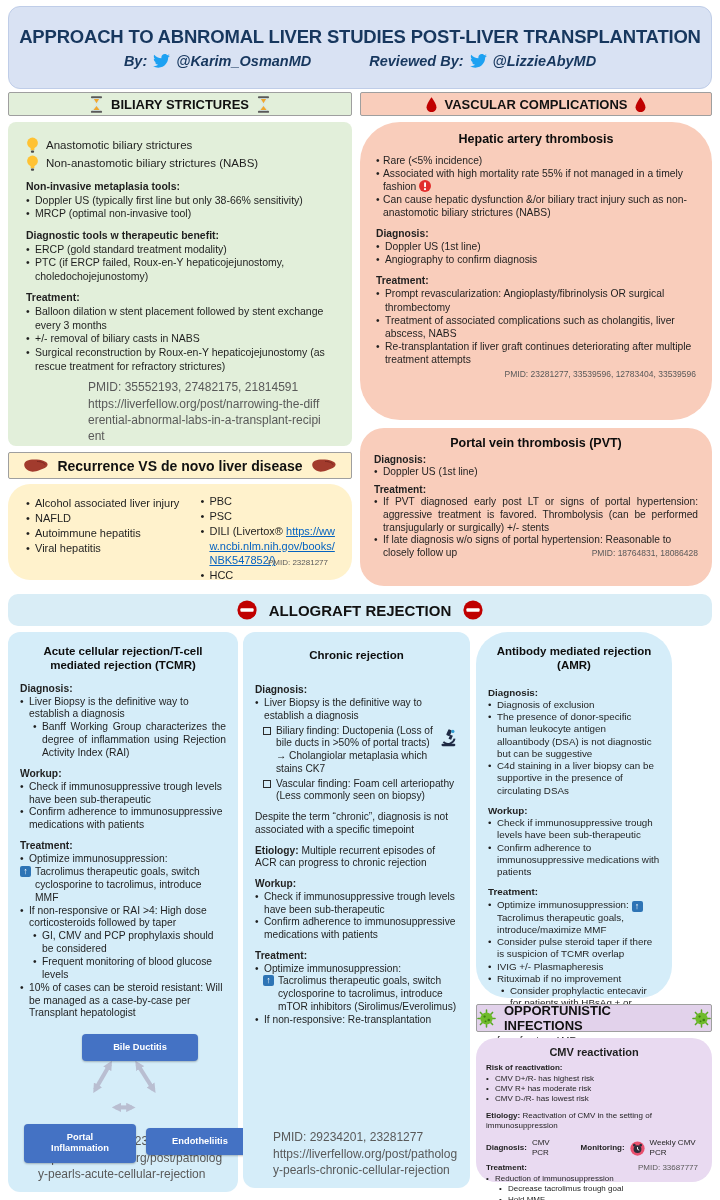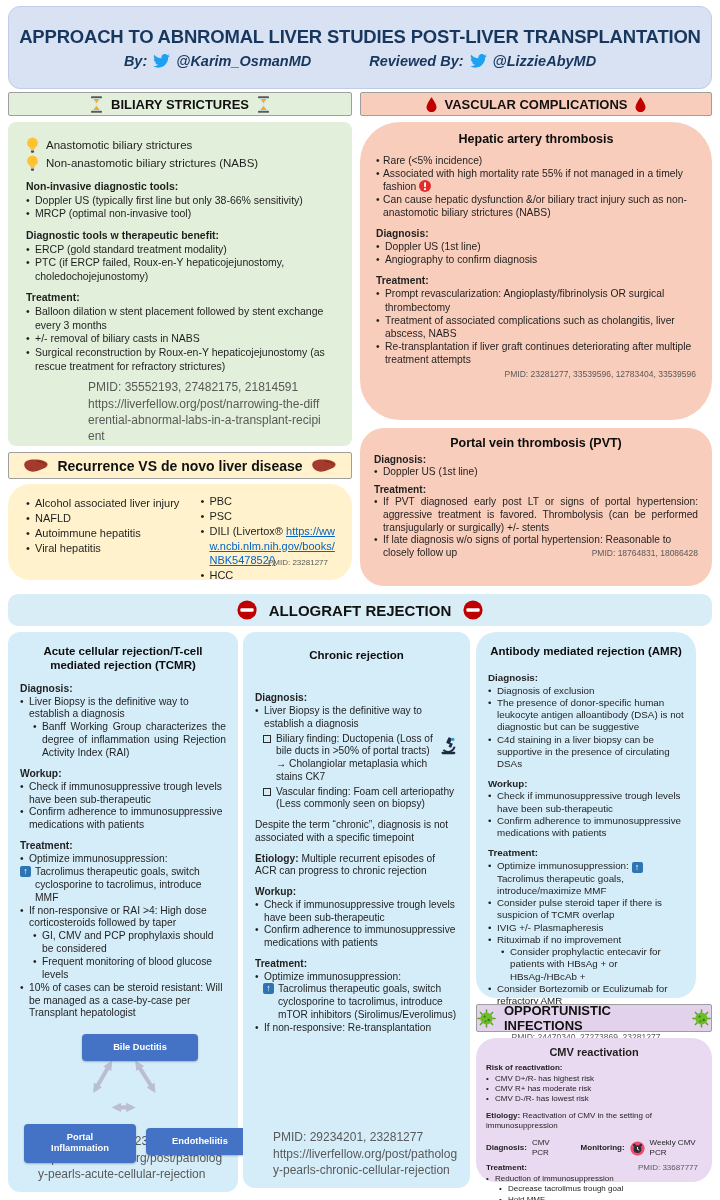--- a/index.html
+++ b/index.html
@@ -201,21 +201,21 @@
         </svg>
       <span>Anastomotic biliary strictures</span>
     </div>
     <div class="bulb-row">
       <svg class="ic ic-bulb">
           <use href="#i-bulb"></use>
         </svg>
       <span>Non-anastomotic biliary strictures (NABS)</span>
     </div>
 
-    <div class="h mt">Non-invasive diagnostic tools:</div>
+    <div class="h mt">Non-invasive metaplasia tools:</div>
     <div class="b">Doppler US (typically first line but only 38-66% sensitivity)</div>
     <div class="b">MRCP (optimal non-invasive tool)</div>
 
     <div class="h mt">Diagnostic tools w therapeutic benefit:</div>
     <div class="b">ERCP (gold standard treatment modality)</div>
     <div class="b">PTC (if ERCP failed, Roux-en-Y hepaticojejunostomy, choledochojejunostomy)</div>
 
     <div class="h mt">Treatment:</div>
     <div class="b">Balloon dilation w stent placement followed by stent exchange every 3 months</div>
     <div class="b">+/- removal of biliary casts in NABS</div>
@@ -348,21 +348,21 @@
       <div class="dbox" style="left:126px;top:98px;width:72px;">Endotheliitis</div>
     </div>
 
     <div class="footer" style="margin-top:auto;padding-left:18px;">
       <div>PMID: 29234201, 23281277</div>
       <div style="word-break:break-all;">https://liverfellow.org/post/pathology-pearls-acute-cellular-rejection</div>
     </div>
   </div>
 
   <div class="abs panel blue-col sizes-col2" style="left:243px;top:632px;width:227px;height:556px;">
-    <div class="col-title" style="margin-top:4px;margin-bottom:30px;">Chronic rejection</div>
+    <div class="col-title" style="margin-top:4px;margin-bottom:22px;">Chronic rejection</div>
 
     <div class="h">Diagnosis:</div>
     <div class="b">Liver Biopsy is the definitive way to establish a diagnosis</div>
     <div class="chk chk-micro">
       <span class="chkbox"></span>
       <span>Biliary finding: Ductopenia (Loss of bile ducts in &gt;50% of portal tracts) → Cholangiolar metaplasia which stains CK7</span>
       <svg class="ic ic-micro">
           <use href="#i-micro"></use>
         </svg>
     </div>
@@ -389,21 +389,21 @@
       <span>Tacrolimus therapeutic goals, switch cyclosporine to tacrolimus, introduce mTOR inhibitors (Sirolimus/Everolimus)</span>
     </div>
     <div class="b">If non-responsive: Re-transplantation</div>
 
     <div class="footer" style="margin-top:auto;padding-left:18px;">
       <div>PMID: 29234201, 23281277</div>
       <div style="word-break:break-all;">https://liverfellow.org/post/pathology-pearls-chronic-cellular-rejection</div>
     </div>
   </div>
 
-  <div class="abs panel blue-col sizes-col3" style="left:476px;top:632px;width:220px;height:366px;border-radius:20px;">
+  <div class="abs panel blue-col sizes-col3" style="left:476px;top:632px;width:196px;height:366px;border-radius:32px;">
     <div class="col-title" style="margin-bottom:14px;">Antibody mediated rejection (AMR)</div>
 
     <div class="h">Diagnosis:</div>
     <div class="b">Diagnosis of exclusion</div>
     <div class="b">The presence of donor-specific human leukocyte antigen alloantibody (DSA) is not diagnostic but can be suggestive</div>
     <div class="b">C4d staining in a liver biopsy can be supportive in the presence of circulating DSAs</div>
 
     <div class="h mt">Workup:</div>
     <div class="b">Check if immunosuppressive trough levels have been sub-therapeutic</div>
     <div class="b">Confirm adherence to immunosuppressive medications with patients</div>

